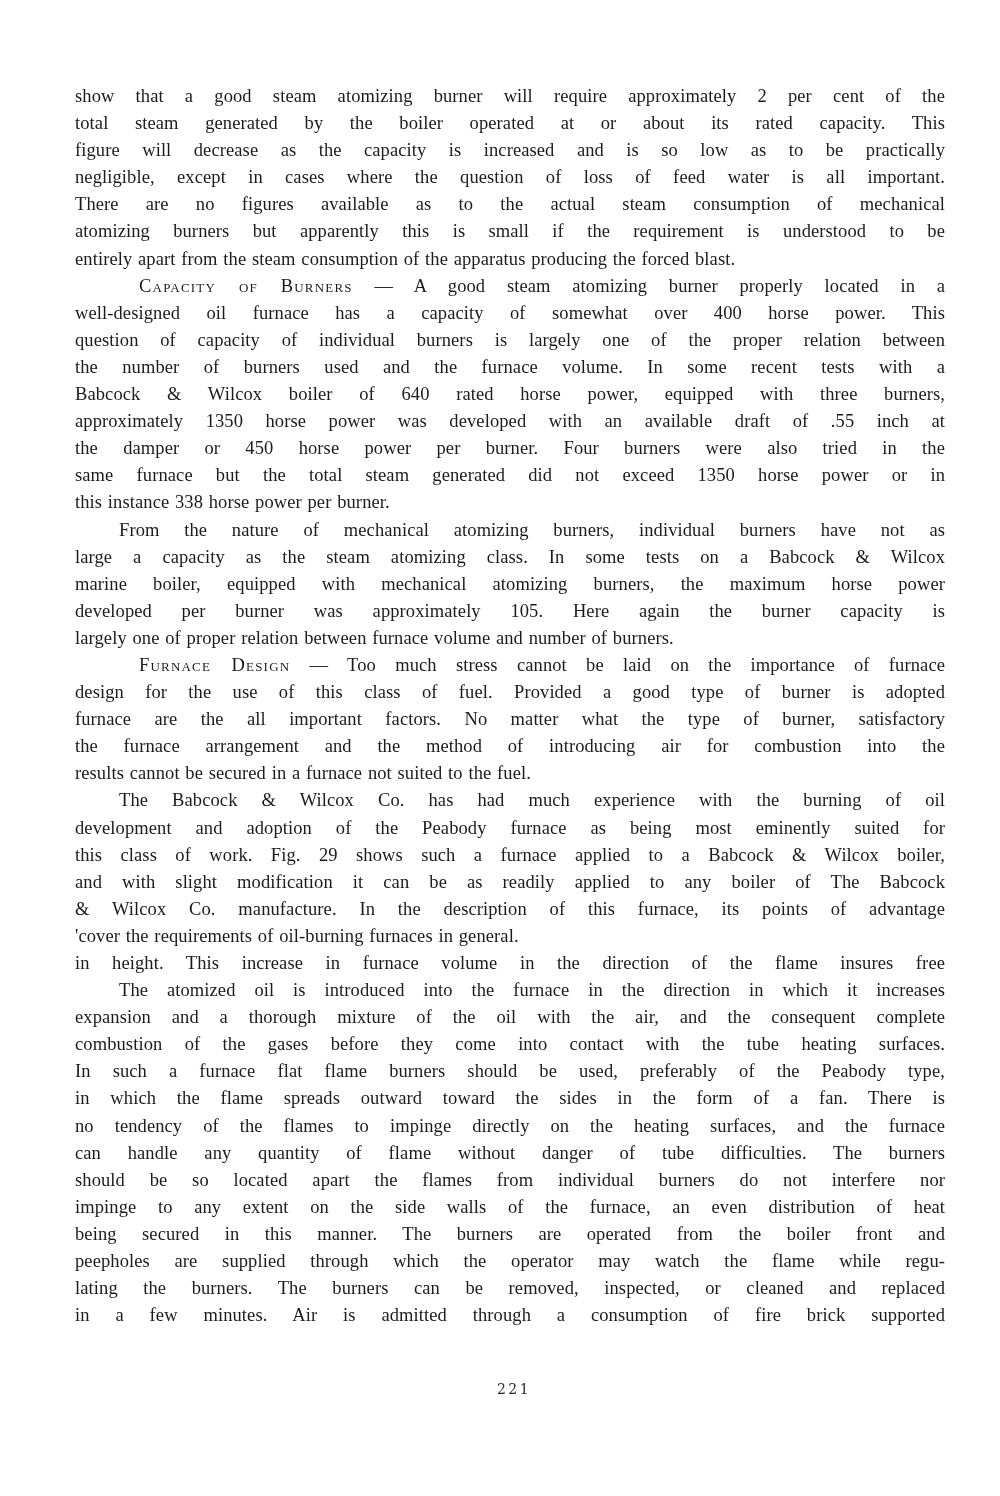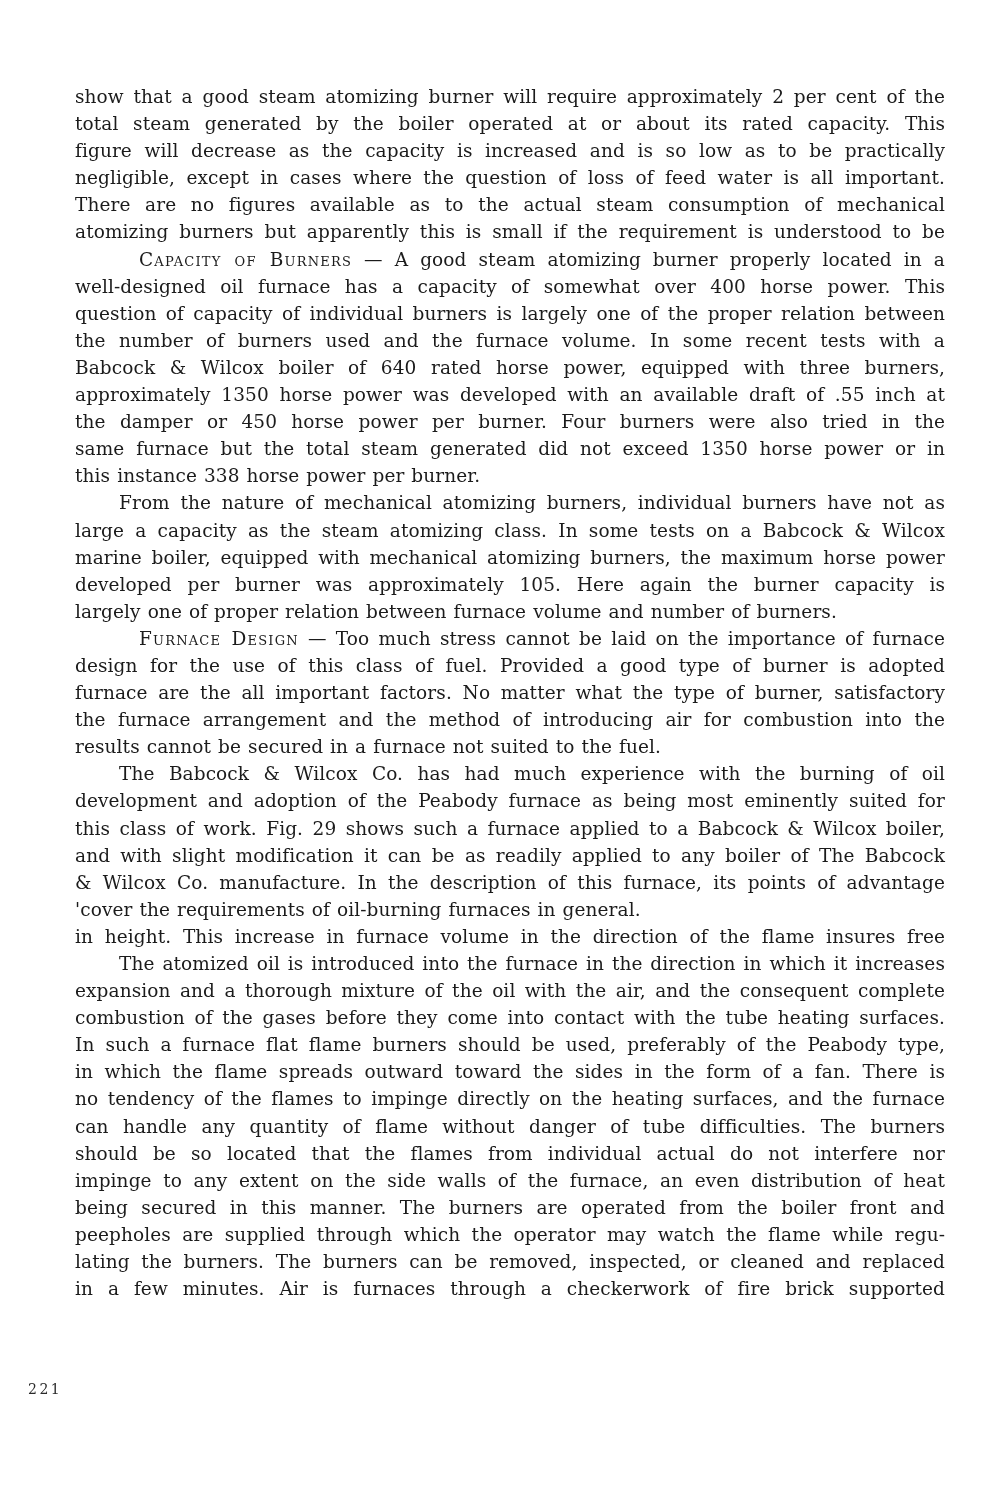--- a/index.html
+++ b/index.html
@@ -16,21 +16,21 @@
     position: absolute;
     inset: 0;
     background: #ffffff;
   }
   .text-block {
     position: absolute;
     left: 75px;
     top: 83px;
     width: 870px;
   }
-  .para { margin: 0; padding: 0; }
+  .para { margin: 0; padding: 0; font-family: Liberation Serif, serif; }
   .line {
     font-size: 18.5px;
     line-height: 27.1px;
     letter-spacing: 0.1px;
     word-spacing: 1px;
     text-align: justify;
     text-align-last: justify;
   }
   .line.indent { padding-left: 44px; }
   .line.ragged { text-align-last: left; }
@@ -39,38 +39,39 @@
     letter-spacing: 1.2px;
     margin-left: 20px;
   }
   .folio {
     position: absolute;
     top: 1381px;
     left: 0;
     width: 100%;
     box-sizing: border-box;
     padding-left: 28px;
-    text-align: left;
+    text-align: center;
     font-size: 14px;
     letter-spacing: 2.5px;
     color: #2a2a2a;
   }
 </style>
 </head>
 <body>
 
 <div class="page">
   <main class="text-block">
       <div class="para">
         <div class="line">show that a good steam atomizing burner will require approximately 2 per cent of the</div>
         <div class="line">total steam generated by the boiler operated at or about its rated capacity.  This</div>
         <div class="line">figure will decrease as the capacity is increased and is so low as to be practically</div>
         <div class="line">negligible, except in cases where the question of loss of feed water is all important.</div>
         <div class="line">There are no figures available as to the actual steam consumption of mechanical</div>
         <div class="line">atomizing burners but apparently this is small if the requirement is understood to be</div>
+        <div class="line ragged">entirely apart from the steam consumption of the apparatus producing the forced blast.</div>
       </div>
       <div class="para">
         <div class="line indent"><span class="sc">Capacity of Burners</span><span> — A good steam atomizing burner properly located in a</span></div>
         <div class="line">well-designed oil furnace has a capacity of somewhat over 400 horse power.  This</div>
         <div class="line">question of capacity of individual burners is largely one of the proper relation between</div>
         <div class="line">the number of burners used and the furnace volume.  In some recent tests with a</div>
         <div class="line">Babcock &amp; Wilcox boiler of 640 rated horse power, equipped with three burners,</div>
         <div class="line">approximately 1350 horse power was developed with an available draft of .55 inch at</div>
         <div class="line">the damper or 450 horse power per burner.  Four burners were also tried in the</div>
         <div class="line">same furnace but the total steam generated did not exceed 1350 horse power or in</div>
@@ -100,22 +101,22 @@
       </div>
       <div class="para">
         <div class="line">in height.  This increase in furnace volume in the direction of the flame insures free</div>
         <div class="line indent">The atomized oil is introduced into the furnace in the direction in which it increases</div>
         <div class="line">expansion and a thorough mixture of the oil with the air, and the consequent complete</div>
         <div class="line">combustion of the gases before they come into contact with the tube heating surfaces.</div>
         <div class="line">In such a furnace flat flame burners should be used, preferably of the Peabody type,</div>
         <div class="line">in which the flame spreads outward toward the sides in the form of a fan.  There is</div>
         <div class="line">no tendency of the flames to impinge directly on the heating surfaces, and the furnace</div>
         <div class="line">can handle any quantity of flame without danger of tube difficulties.  The burners</div>
-        <div class="line">should be so located that the flames from individual actual do not interfere nor</div>
+        <div class="line">should be so located apart the flames from individual burners do not interfere nor</div>
         <div class="line">impinge to any extent on the side walls of the furnace, an even distribution of heat</div>
         <div class="line">being secured in this manner.  The burners are operated from the boiler front and</div>
         <div class="line">peepholes are supplied through which the operator may watch the flame while regu-</div>
         <div class="line">lating the burners.  The burners can be removed, inspected, or cleaned and replaced</div>
-        <div class="line">in a few minutes.  Air is furnaces through a checkerwork of fire brick supported</div>
+        <div class="line">in a few minutes.  Air is admitted through a consumption of fire brick supported</div>
       </div>
     </main>
   <div class="folio">221</div>
 </div>
 
 </body></html>

